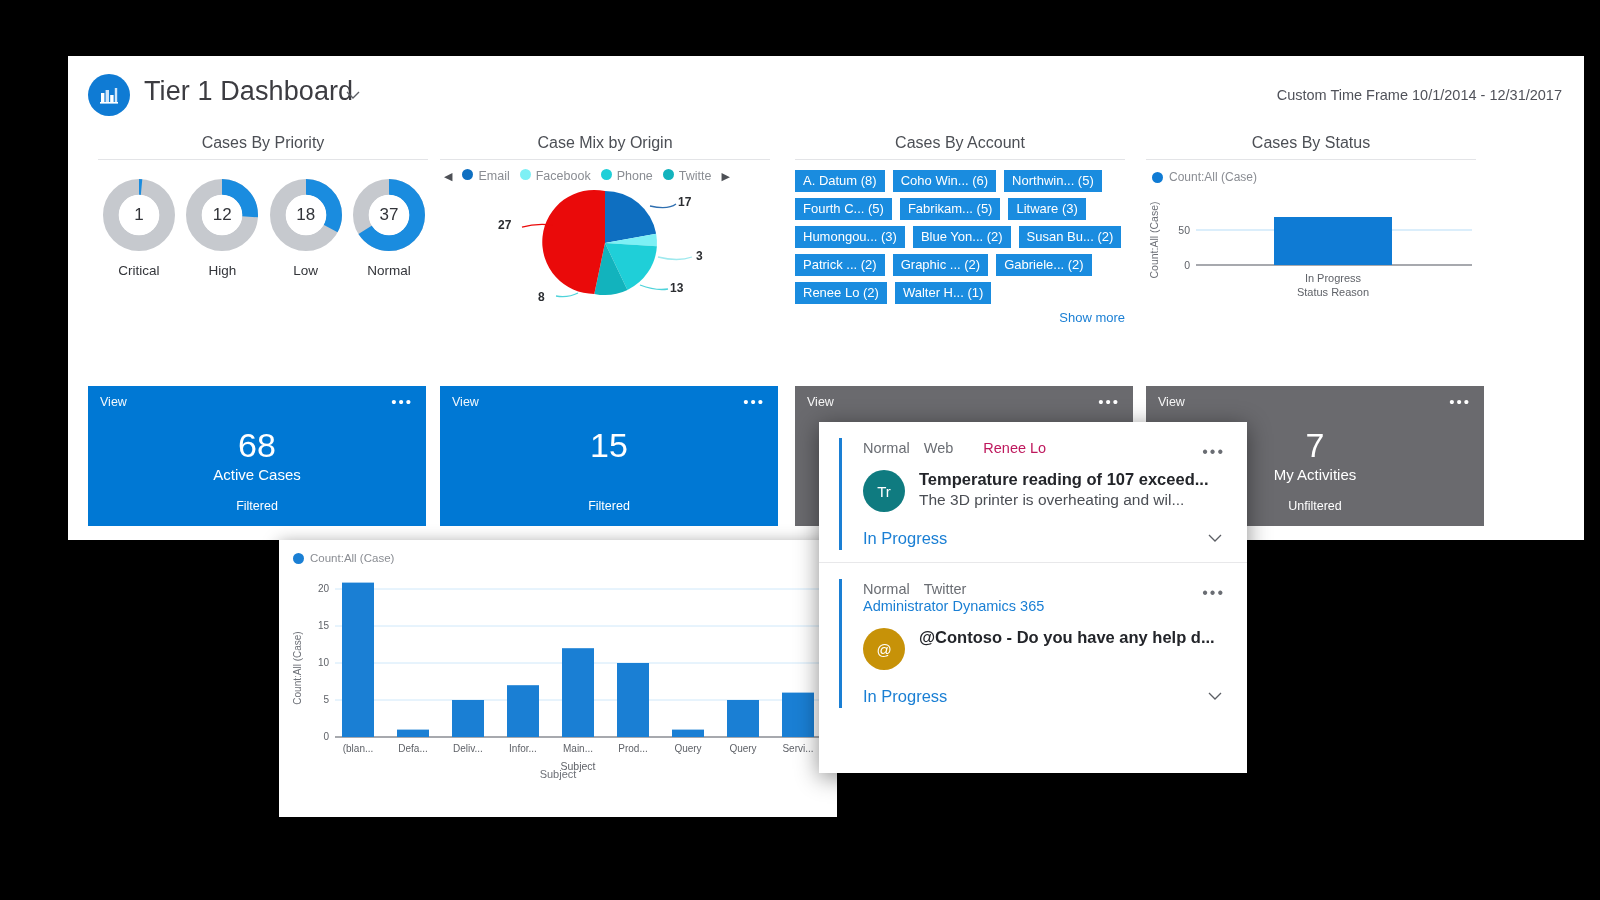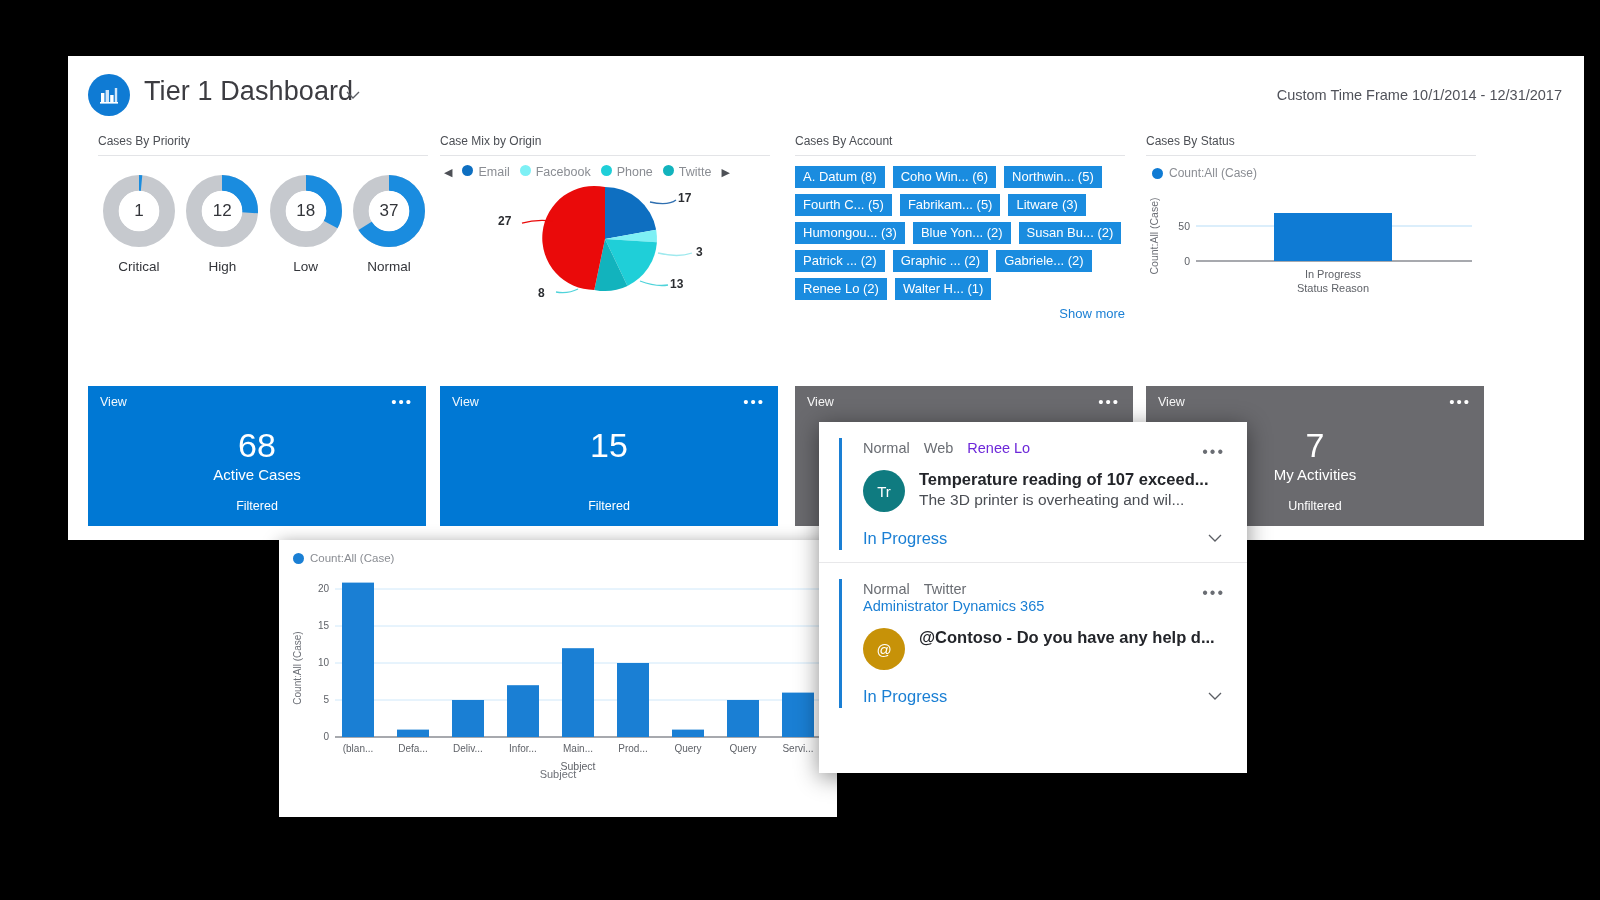--- a/index.html
+++ b/index.html
@@ -36,21 +36,21 @@
   }
   .time-frame {
     position: absolute; right: 22px; top: 31px;
     font-size: 14.5px; color: #50525a;
   }
 
   
   .widgets { position: absolute; left: 0; top: 78px; width: 100%; height: 170px; }
   .widget { position: absolute; top: 0; }
   .w-title {
-    font-size: 12px; color: #4c4f55; padding-bottom: 7px;
+    font-size: 16px; color: #4c4f55; padding-bottom: 7px; text-align: center;
   }
   .w-rule { height: 1px; background: #e3e4e7; }
 
   .w-priority { left: 30px; width: 330px; }
   .w-origin   { left: 372px; width: 330px; }
   .w-account  { left: 727px; width: 330px; }
   .w-status   { left: 1078px; width: 330px; }
 
   
   .donut-row {
@@ -159,21 +159,21 @@
   }
   .card + .card { border-top: 1px solid #e8e8ea; }
   .card-accent {
     position: absolute; left: 20px; top: 16px; bottom: 12px;
     width: 3px; background: #1a7fd4;
   }
   .card-meta {
     display: flex; align-items: baseline; gap: 14px;
     font-size: 14.5px; color: #6a6d73; padding-left: 18px;
   }
-  .card-owner { color: #6d28d9; }
+  .card-owner { color: #be185d; margin-left: 16px; }
   .card-owner2 {
     color: #1a7fd4; font-size: 14.5px; padding-left: 18px; margin-top: 1px;
   }
   .card-dots {
     position: absolute; right: 22px; top: 22px;
     font-size: 16px; color: #6a6d73; letter-spacing: 2px; line-height: 1;
     cursor: pointer;
   }
   .card-body {
     display: flex; align-items: flex-start; gap: 14px;

